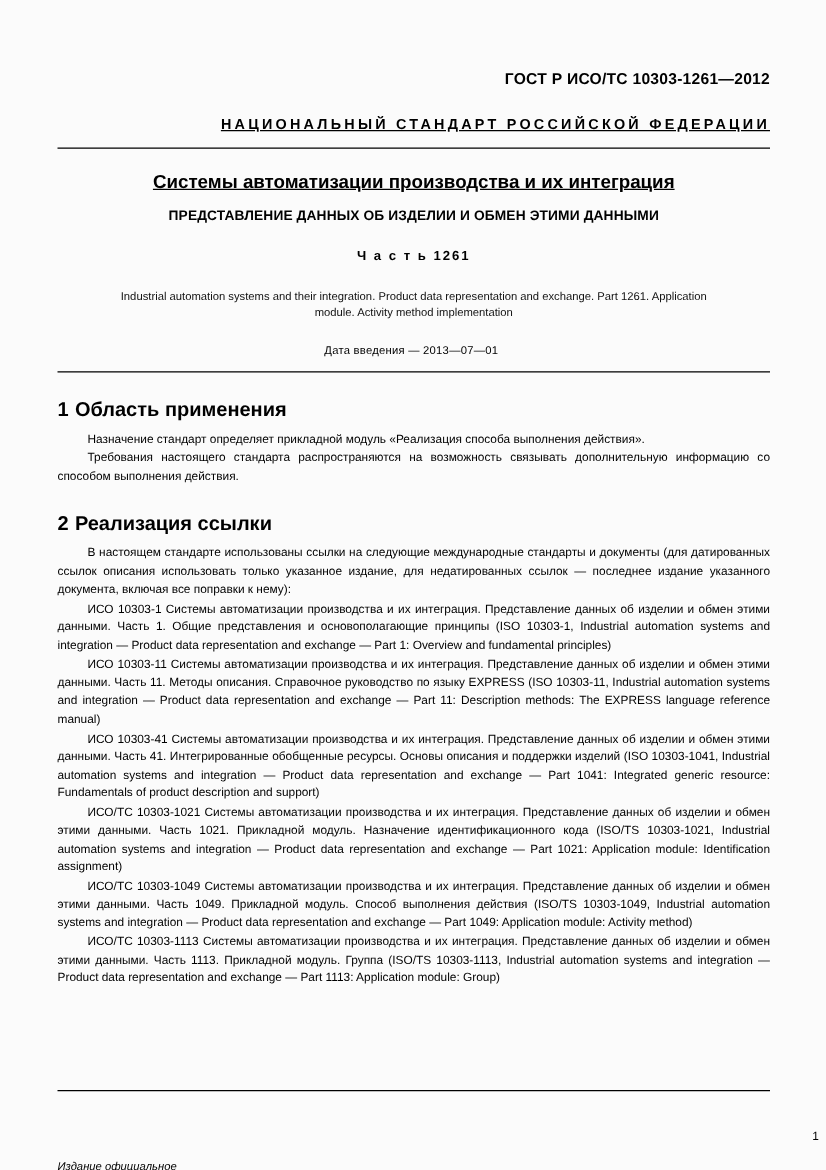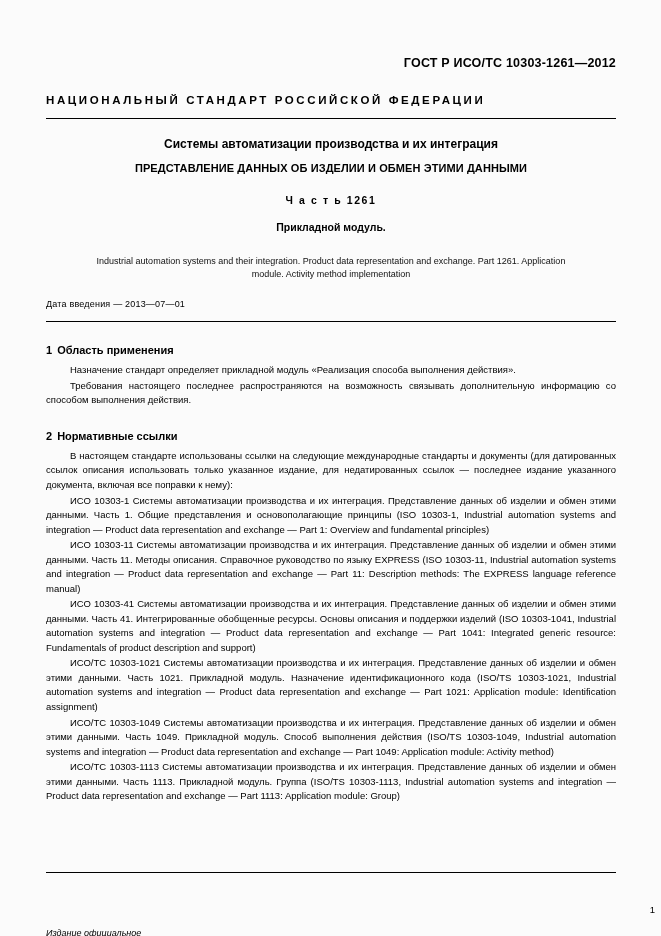--- a/index.html
+++ b/index.html
@@ -33,40 +33,42 @@
   
   .std-code {
     margin-top: 56px;
     text-align: right;
     font-size: 12.5px;
     font-weight: bold;
     letter-spacing: 0.2px;
   }
   .nat-standard {
     margin-top: 24px;
-    text-align: left;
+    text-align: right;
     font-size: 11.5px;
     font-weight: bold;
     letter-spacing: 2.6px;
+    text-decoration: underline;
   }
   .rule {
     border: 0;
     border-top: 1px solid #000;
     margin: 12px 0 0 0;
     height: 0;
   }
 
   .title-block {
     margin-top: 16px;
     text-align: center;
   }
   .t1 {
-    font-size: 12px;
+    font-size: 15px;
     font-weight: bold;
     line-height: 1.5;
+    text-decoration: underline;
   }
   .t2 {
     font-size: 11px;
     font-weight: bold;
     margin-top: 9px;
     letter-spacing: 0.1px;
   }
   .t3 {
     font-size: 10.5px;
     font-weight: bold;
@@ -82,29 +84,29 @@
   .t-en {
     margin-top: 20px;
     font-size: 9px;
     line-height: 1.45;
     text-align: center;
     padding: 0 34px;
     color: #111;
   }
   .date-line {
     margin-top: 18px;
-    text-align: left;
+    text-align: center;
     font-size: 9px;
     letter-spacing: 0.2px;
     padding-right: 4px;
   }
 
   
   .section-h {
-    font-size: 11px;
+    font-size: 16px;
     font-weight: bold;
     margin-top: 22px;
     margin-bottom: 7px;
   }
   .section-h .num { margin-right: 5px; }
   p.body {
     font-size: 9.5px;
     line-height: 1.53;
     text-align: justify;
     margin: 0 0 1px 0;
@@ -142,36 +144,35 @@
     <div class="std-code">ГОСТ Р ИСО/ТС 10303-1261—2012</div>
 
     <div class="nat-standard">НАЦИОНАЛЬНЫЙ СТАНДАРТ РОССИЙСКОЙ ФЕДЕРАЦИИ</div>
 
     <hr class="rule">
 
     <div class="title-block">
       <div class="t1">Системы автоматизации производства и их интеграция</div>
       <div class="t2">ПРЕДСТАВЛЕНИЕ ДАННЫХ ОБ ИЗДЕЛИИ И ОБМЕН ЭТИМИ ДАННЫМИ</div>
       <div class="t3">Ч а с т ь   1261</div>
-      <div class="t4">Прикладной модуль.</div>
       <div class="t-en">Industrial automation systems and their integration. Product data representation and exchange. Part 1261. Application module. Activity method implementation</div>
     </div>
 
     <div class="date-line">Дата введения — 2013—07—01</div>
 
     <hr class="rule">
 
     <div class="section-h">
       <span class="num">1</span><span>Область применения</span>
     </div>
     <p class="body">Назначение стандарт определяет прикладной модуль «Реализация способа выполнения действия».</p>
-    <p class="body">Требования настоящего последнее распространяются на возможность связывать дополнительную информацию со способом выполнения действия.</p>
+    <p class="body">Требования настоящего стандарта распространяются на возможность связывать дополнительную информацию со способом выполнения действия.</p>
 
     <div class="section-h">
-      <span class="num">2</span><span>Нормативные ссылки</span>
+      <span class="num">2</span><span>Реализация ссылки</span>
     </div>
     <div class="refs">
       <p class="body">В настоящем стандарте использованы ссылки на следующие международные стандарты и документы (для датированных ссылок описания использовать только указанное издание, для недатированных ссылок — последнее издание указанного документа, включая все поправки к нему):</p>
       <p class="body">ИСО 10303-1  Системы автоматизации производства и их интеграция. Представление данных об изделии и обмен этими данными. Часть 1. Общие представления и основополагающие принципы (ISO 10303-1, Industrial automation systems and integration — Product data representation and exchange — Part 1: Overview and fundamental principles)</p>
       <p class="body">ИСО 10303-11  Системы автоматизации производства и их интеграция. Представление данных об изделии и обмен этими данными. Часть 11. Методы описания. Справочное руководство по языку EXPRESS (ISO 10303-11, Industrial automation systems and integration — Product data representation and exchange — Part 11: Description methods: The EXPRESS language reference manual)</p>
       <p class="body">ИСО 10303-41  Системы автоматизации производства и их интеграция. Представление данных об изделии и обмен этими данными. Часть 41. Интегрированные обобщенные ресурсы. Основы описания и поддержки изделий (ISO 10303-1041, Industrial automation systems and integration — Product data representation and exchange — Part 1041: Integrated generic resource: Fundamentals of product description and support)</p>
       <p class="body">ИСО/ТС 10303-1021  Системы автоматизации производства и их интеграция. Представление данных об изделии и обмен этими данными. Часть 1021. Прикладной модуль. Назначение идентификационного кода (ISO/TS 10303-1021, Industrial automation systems and integration — Product data representation and exchange — Part 1021: Application module: Identification assignment)</p>
       <p class="body">ИСО/ТС 10303-1049  Системы автоматизации производства и их интеграция. Представление данных об изделии и обмен этими данными. Часть 1049. Прикладной модуль. Способ выполнения действия (ISO/TS 10303-1049, Industrial automation systems and integration — Product data representation and exchange — Part 1049: Application module: Activity method)</p>
       <p class="body">ИСО/ТС 10303-1113  Системы автоматизации производства и их интеграция. Представление данных об изделии и обмен этими данными. Часть 1113. Прикладной модуль. Группа (ISO/TS 10303-1113, Industrial automation systems and integration — Product data representation and exchange — Part 1113: Application module: Group)</p>
     </div>

